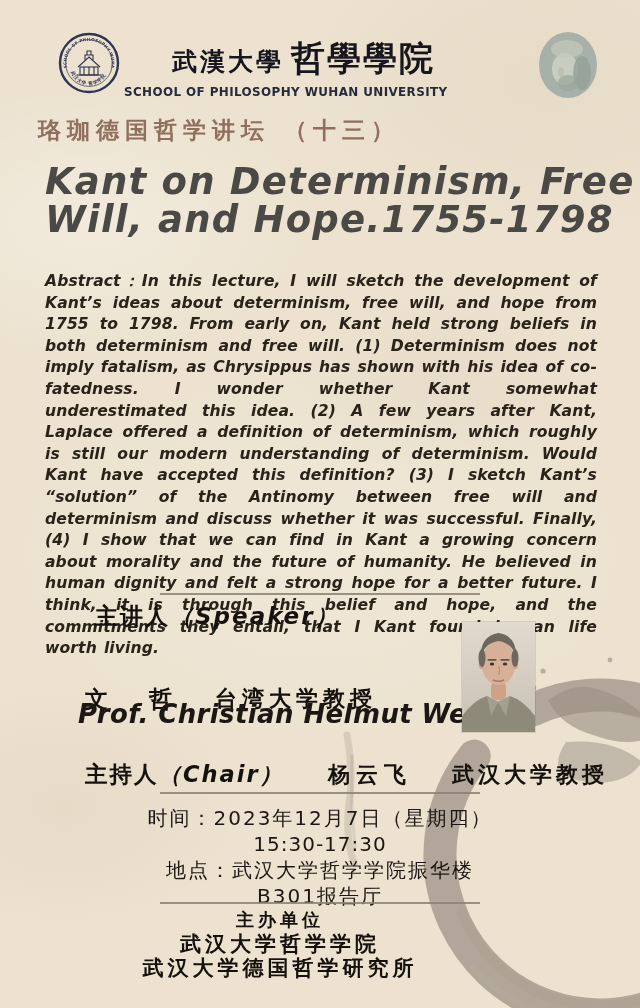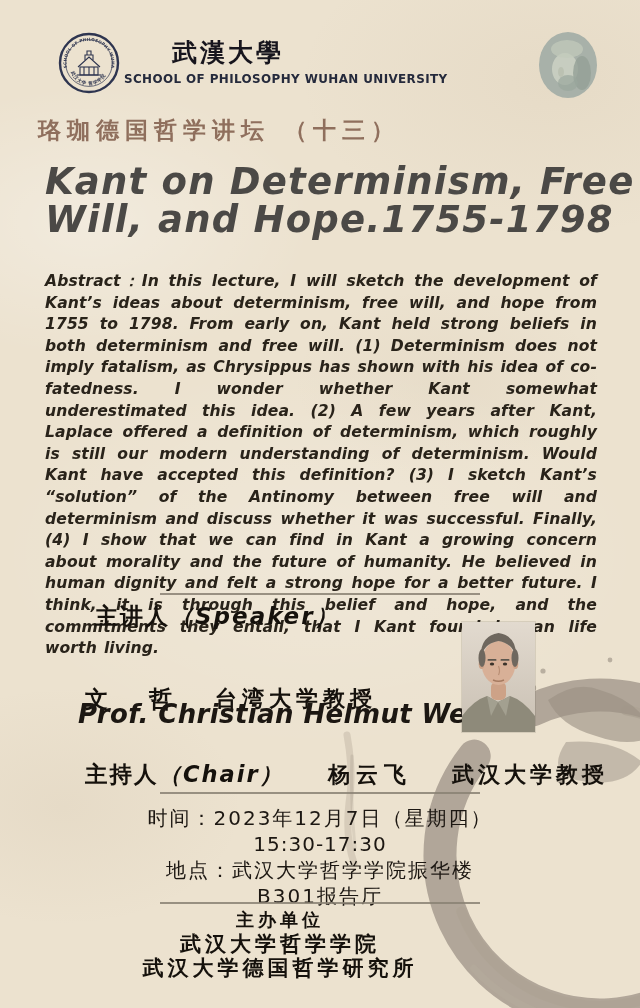--- a/index.html
+++ b/index.html
@@ -109,20 +109,21 @@
       <path d="M29,23 L29,19 L33,19 L33,23"></path>
       <rect x="22" y="35" width="18" height="8"></rect>
       <path d="M26,35 v8 M31,35 v8 M36,35 v8"></path>
       <path d="M19,43 h24"></path>
     </g>
   </svg>
 
   <div id="wordmark" class="layer">
     <div class="cn-line">
       <span class="cn-univ">武漢大學</span>
+      <span class="cn-school">哲學學院</span>
     </div>
     <div class="en-line">SCHOOL OF PHILOSOPHY  WUHAN UNIVERSITY</div>
   </div>
 
   <svg id="kant" class="layer" viewBox="0 0 60 68" xmlns="http://www.w3.org/2000/svg">
     <ellipse cx="30" cy="34" rx="29" ry="33" fill="#a8b1a9"></ellipse>
     <ellipse cx="27" cy="38" rx="13" ry="16" fill="#ccd2c4" opacity="0.85"></ellipse>
     <ellipse cx="29" cy="18" rx="16" ry="9" fill="#c2c9bb" opacity="0.75"></ellipse>
     <ellipse cx="44" cy="42" rx="9" ry="17" fill="#93a096" opacity="0.8"></ellipse>
     <ellipse cx="30" cy="52" rx="10" ry="8" fill="#9aa79c" opacity="0.7"></ellipse>

